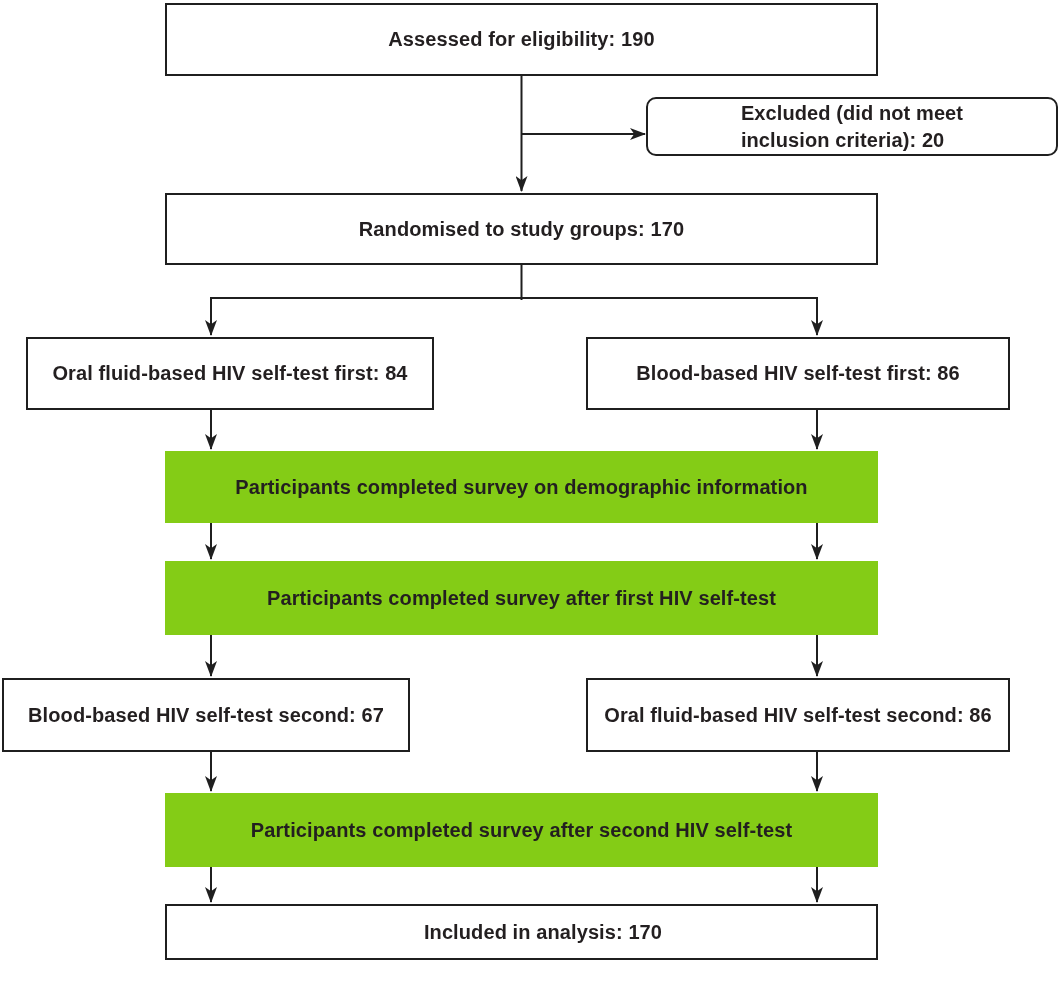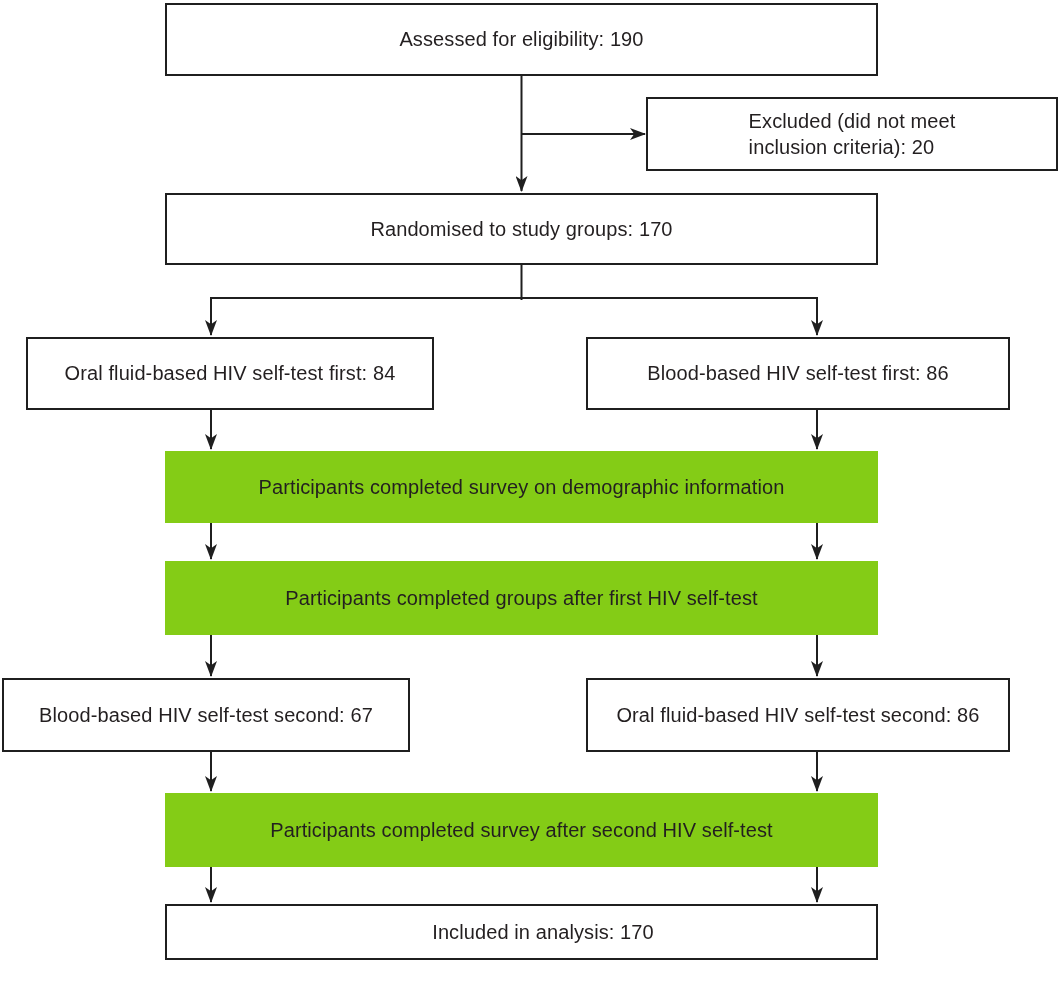--- a/index.html
+++ b/index.html
@@ -39,20 +39,21 @@
     background: #ffffff;
     border: 2px solid #1f1f1f;
   }
   .node.filled {
     background: #84cc16;
     border: none;
   }
   .node .label {
     display: block;
     padding: 0 10px;
+    font-weight: bold;
   }
   .node.multiline .label {
     white-space: pre-line;
     text-align: left;
   }
 </style>
 </head>
 <body>
 
 <div class="canvas">
@@ -88,21 +89,21 @@
 
       <line x1="211" y1="867" x2="211" y2="902" marker-end="url(#arrowhead)"></line>
       <line x1="817" y1="867" x2="817" y2="902" marker-end="url(#arrowhead)"></line>
     </g>
   </svg>
 
   <div class="node outlined" style="left:165px; top:3px; width:713px; height:73px;">
     <span class="label">Assessed for eligibility: 190</span>
   </div>
 
-  <div class="node outlined multiline" style="left:646px; top:97px; width:412px; height:74px;">
+  <div class="node outlined multiline" style="left:646px; top:97px; width:412px; height:59px;border-radius:10px;">
     <span class="label">Excluded (did not meet
 inclusion criteria): 20</span>
   </div>
 
   <div class="node outlined" style="left:165px; top:193px; width:713px; height:72px;">
     <span class="label">Randomised to study groups: 170</span>
   </div>
 
   <div class="node outlined" style="left:2px; top:337px; width:408px; height:73px;margin-left:24px;">
     <span class="label">Oral fluid-based HIV self-test first: 84</span>
@@ -110,21 +111,21 @@
 
   <div class="node outlined" style="left:586px; top:337px; width:424px; height:73px;">
     <span class="label">Blood-based HIV self-test first: 86</span>
   </div>
 
   <div class="node filled" style="left:165px; top:451px; width:713px; height:72px;">
     <span class="label">Participants completed survey on demographic information</span>
   </div>
 
   <div class="node filled" style="left:165px; top:561px; width:713px; height:74px;">
-    <span class="label">Participants completed groups after first HIV self-test</span>
+    <span class="label">Participants completed survey after first HIV self-test</span>
   </div>
 
   <div class="node outlined" style="left:2px; top:678px; width:408px; height:74px;">
     <span class="label">Blood-based HIV self-test second: 67</span>
   </div>
 
   <div class="node outlined" style="left:586px; top:678px; width:424px; height:74px;">
     <span class="label">Oral fluid-based HIV self-test second: 86</span>
   </div>
 

